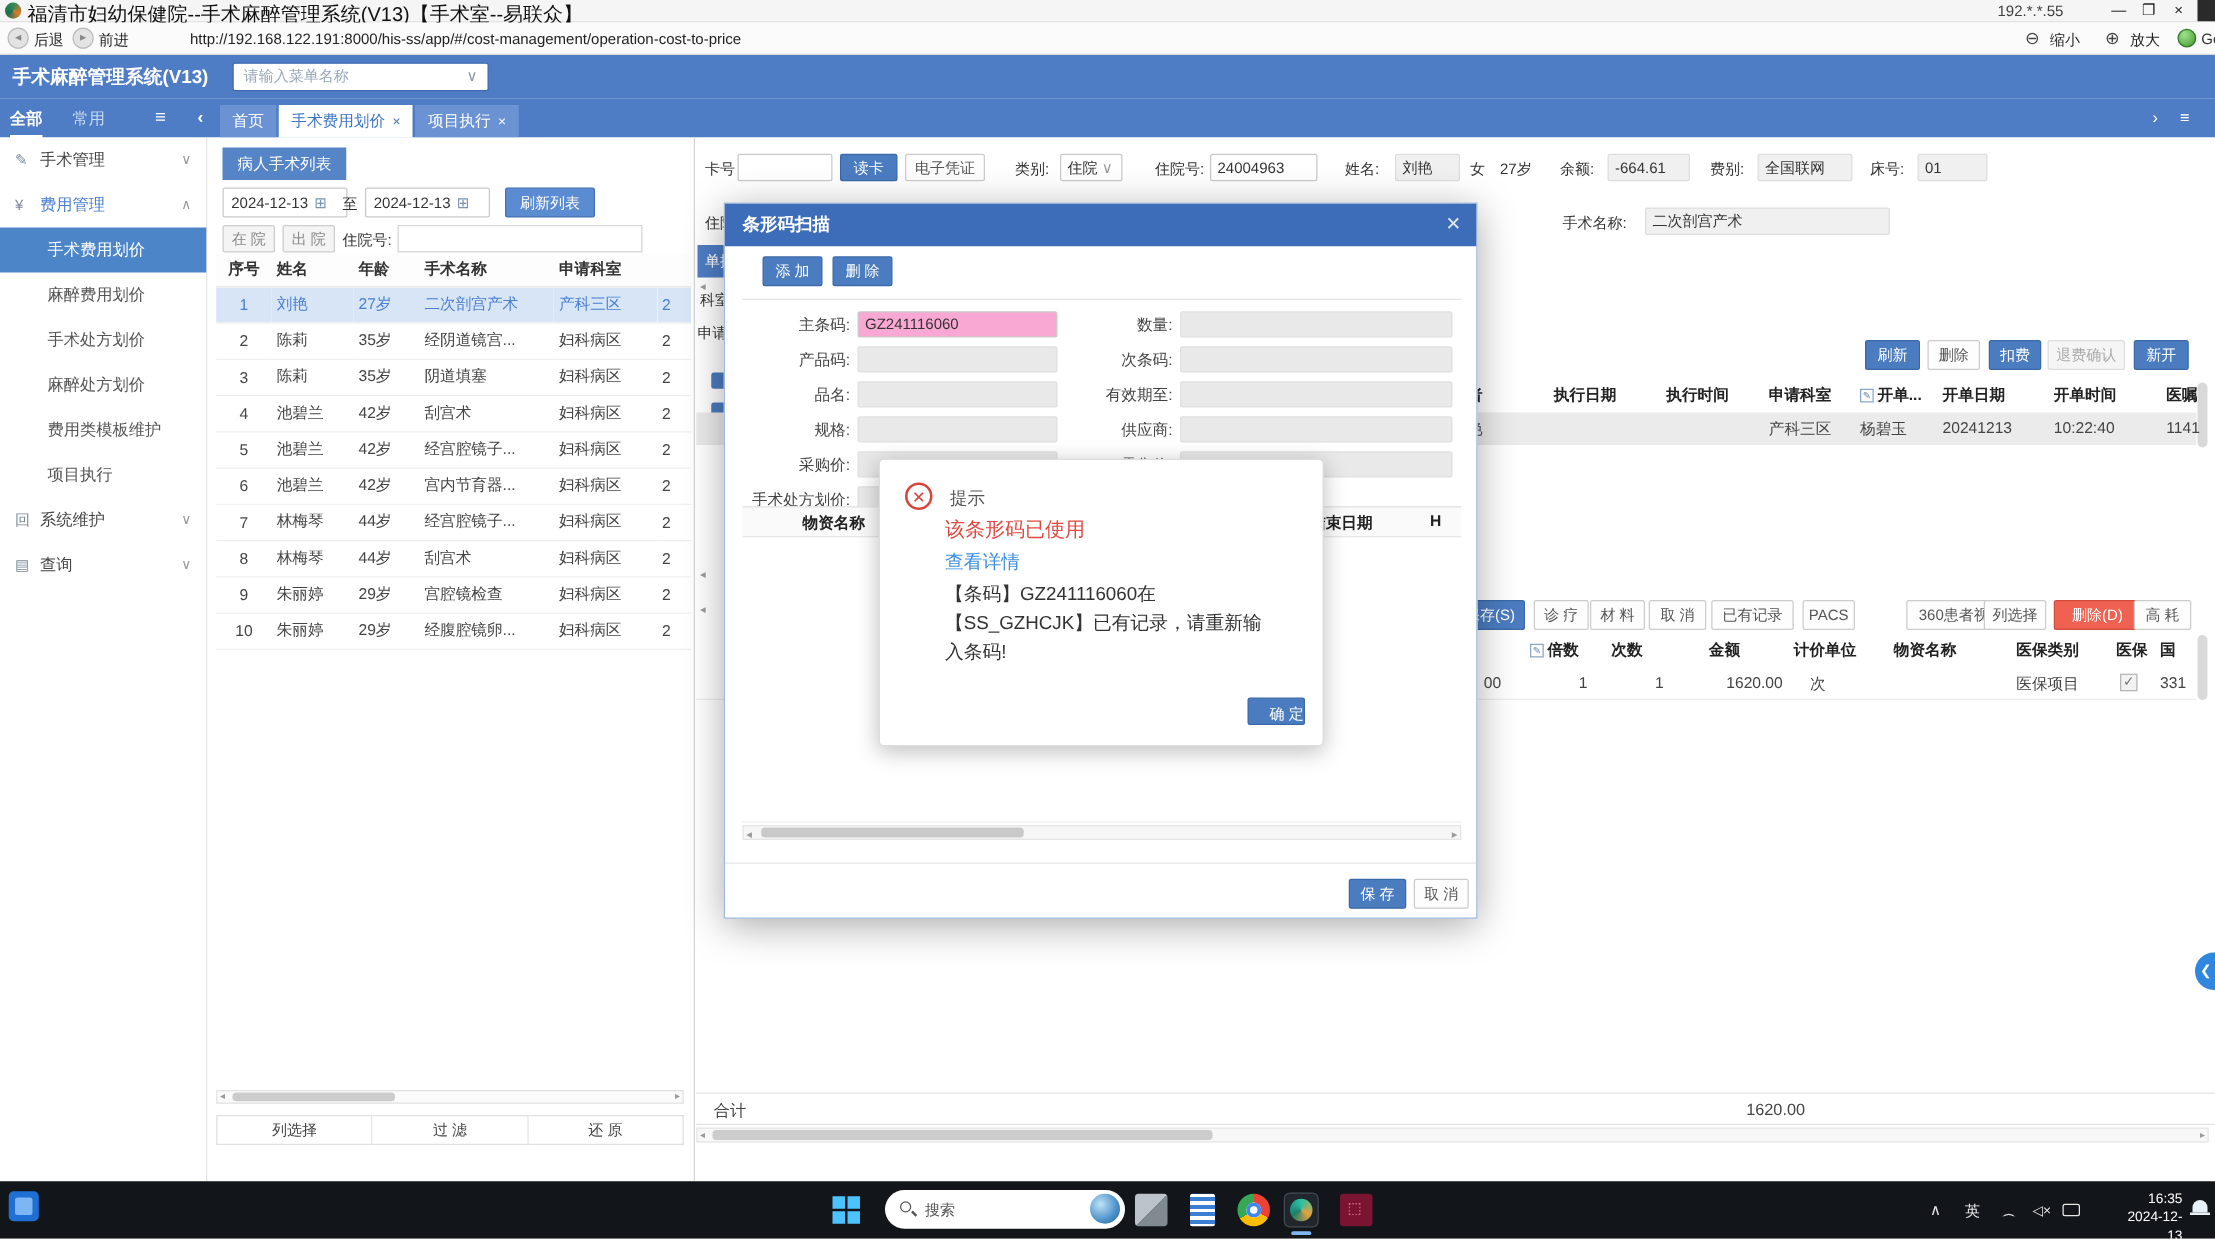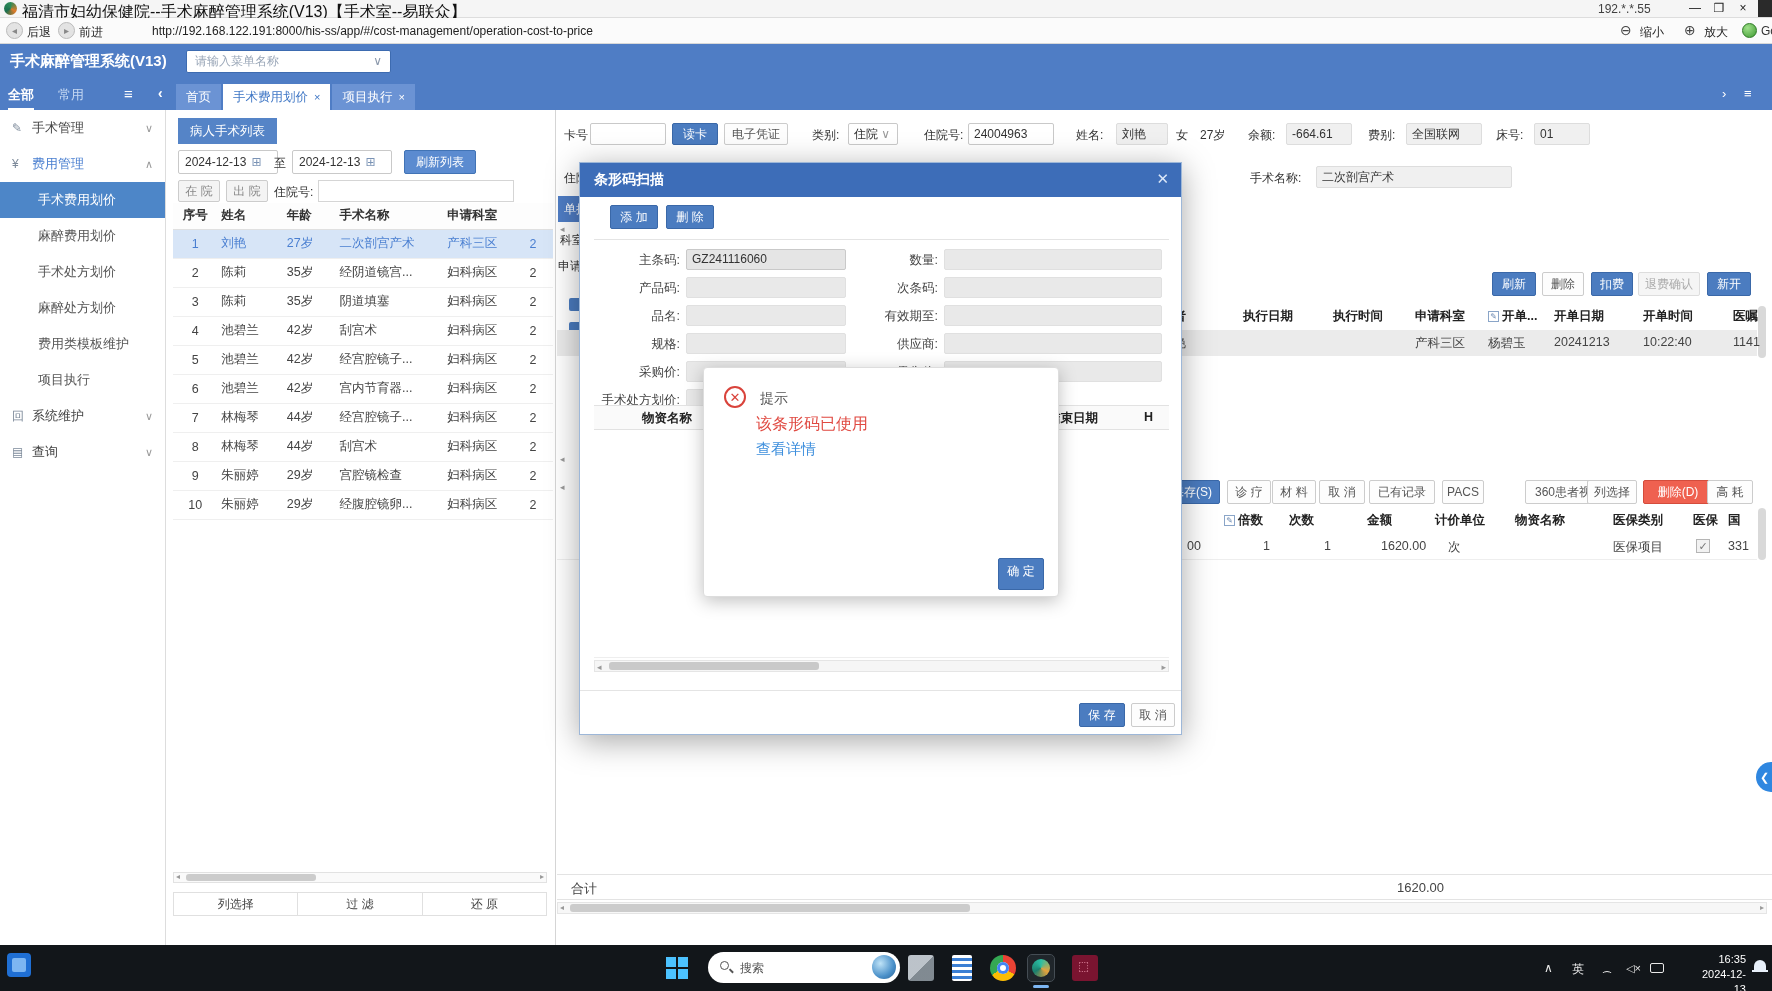--- a/index.html
+++ b/index.html
@@ -106,21 +106,21 @@
 #mscroll .ar { top:0; color:#999; font-size:8px; }
 
 
 #modal { left:579px; top:162px; width:603px; height:573px; background:#fff; z-index:10;
   box-shadow:0 6px 30px rgba(0,0,0,.35); border:1px solid #9db7d8; }
 #modal .mhead { left:0; top:0; width:100%; height:34px; background:#3d6db8; }
 #modal .mtitle { left:14px; top:8px; color:#fff; font-size:14px; font-weight:bold; }
 #modal .mclose { right:12px; top:7px; color:#dce8f8; font-size:15px; cursor:pointer; }
 #modal .sep { left:14px; top:76px; width:575px; height:0; border-top:1px solid #e4e4e4; }
 .mlbl { color:#444; font-size:12.5px; text-align:right; width:96px; }
-.minput { height:21px; border:1px solid #c9c9c9; border-radius:2px; background:#e5e5e5; line-height:19px; padding-left:5px; color:#333; }
+.minput { height:21px; border:1px solid #c9c9c9; border-radius:2px; background:#f9a8d4; line-height:19px; padding-left:5px; color:#333; }
 .minput.dis { background:#e9e9e9; border-color:#e0e0e0; }
 #modal .ghead { left:14px; top:242px; width:575px; height:25px; background:#fafafa; border-top:1px solid #e2e2e2; border-bottom:1px solid #e2e2e2; }
 #modal .gbody { left:14px; top:267px; width:575px; height:228px; background:#fff; border-bottom:1px solid #eee; }
 #modal .hscroll { left:14px; top:497px; width:575px; height:12px; background:#f6f6f6; border:1px solid #e5e5e5; }
 #modal .hscroll .thumb { left:14px; top:1px; width:210px; height:8px; background:#c9c9c9; border-radius:3px; }
 #modal .fsep { left:0; top:527px; width:100%; height:0; border-top:1px solid #e4e4e4; }
 
 
 #alert { left:703px; top:367px; width:356px; height:230px; background:#fff; z-index:20;
   border:1px solid #ddd; border-radius:4px; box-shadow:0 4px 18px rgba(0,0,0,.25); }
@@ -505,21 +505,26 @@
     <div class="abs fsep"></div>
     <div class="abs mini-blue" style="left:499px;top:540px;width:46px;height:24px;line-height:22px;">保 存</div>
     <div class="abs mini-white" style="left:551px;top:540px;width:44px;height:24px;line-height:22px;">取 消</div>
   </div>
 
   <div id="alert" class="abs">
     <span class="abs erricon">✕</span>
     <span class="abs atitle">提示</span>
     <span class="abs aerr">该条形码已使用</span>
     <span class="abs alink">查看详情</span>
-    <div class="abs mini-blue" style="left:294px;top:190px;width:46px;height:32px;line-height:24px;">确 定</div>
+    <div class="abs amsg">
+        <div>【条码】GZ241116060在</div>
+        <div>【SS_GZHCJK】已有记录，请重新输</div>
+        <div>入条码!</div>
+      </div>
+    <div class="abs mini-blue" style="left:294px;top:190px;width:46px;height:22px;line-height:24px;text-align:right;">确 定</div>
   </div>
 
   <div id="edgefab" class="abs">❮</div>
 
   <div id="taskbar" class="abs">
     <div id="tb-blueapp" class="abs"></div>
     <div class="abs winlogo">
         <i></i>
         <i></i>
         <i></i>

